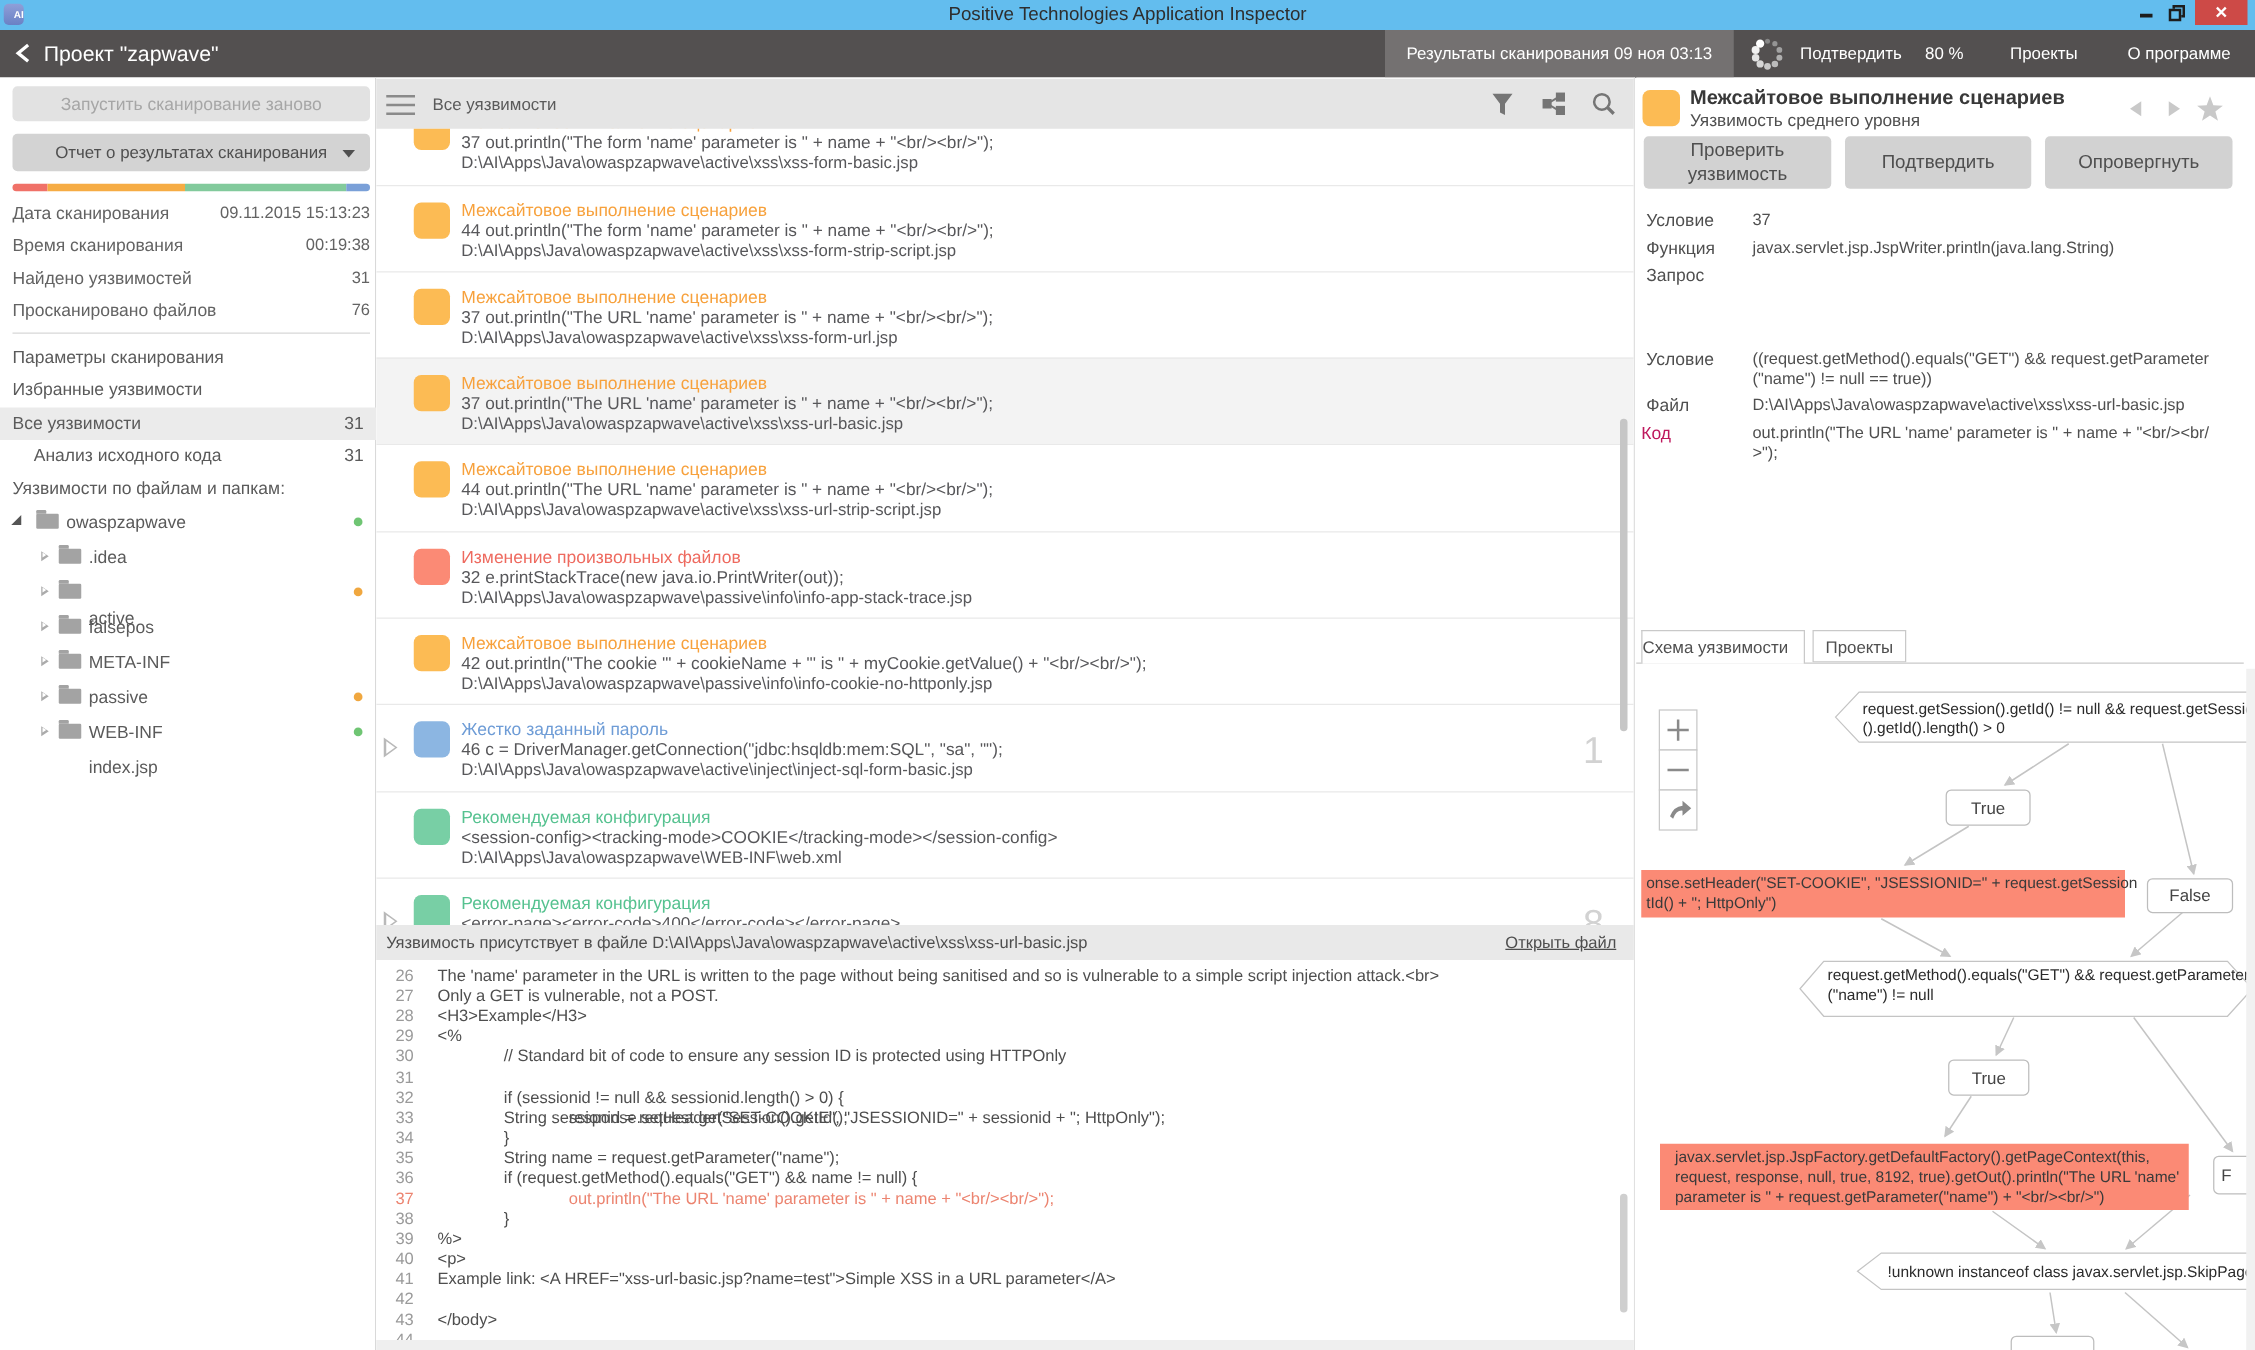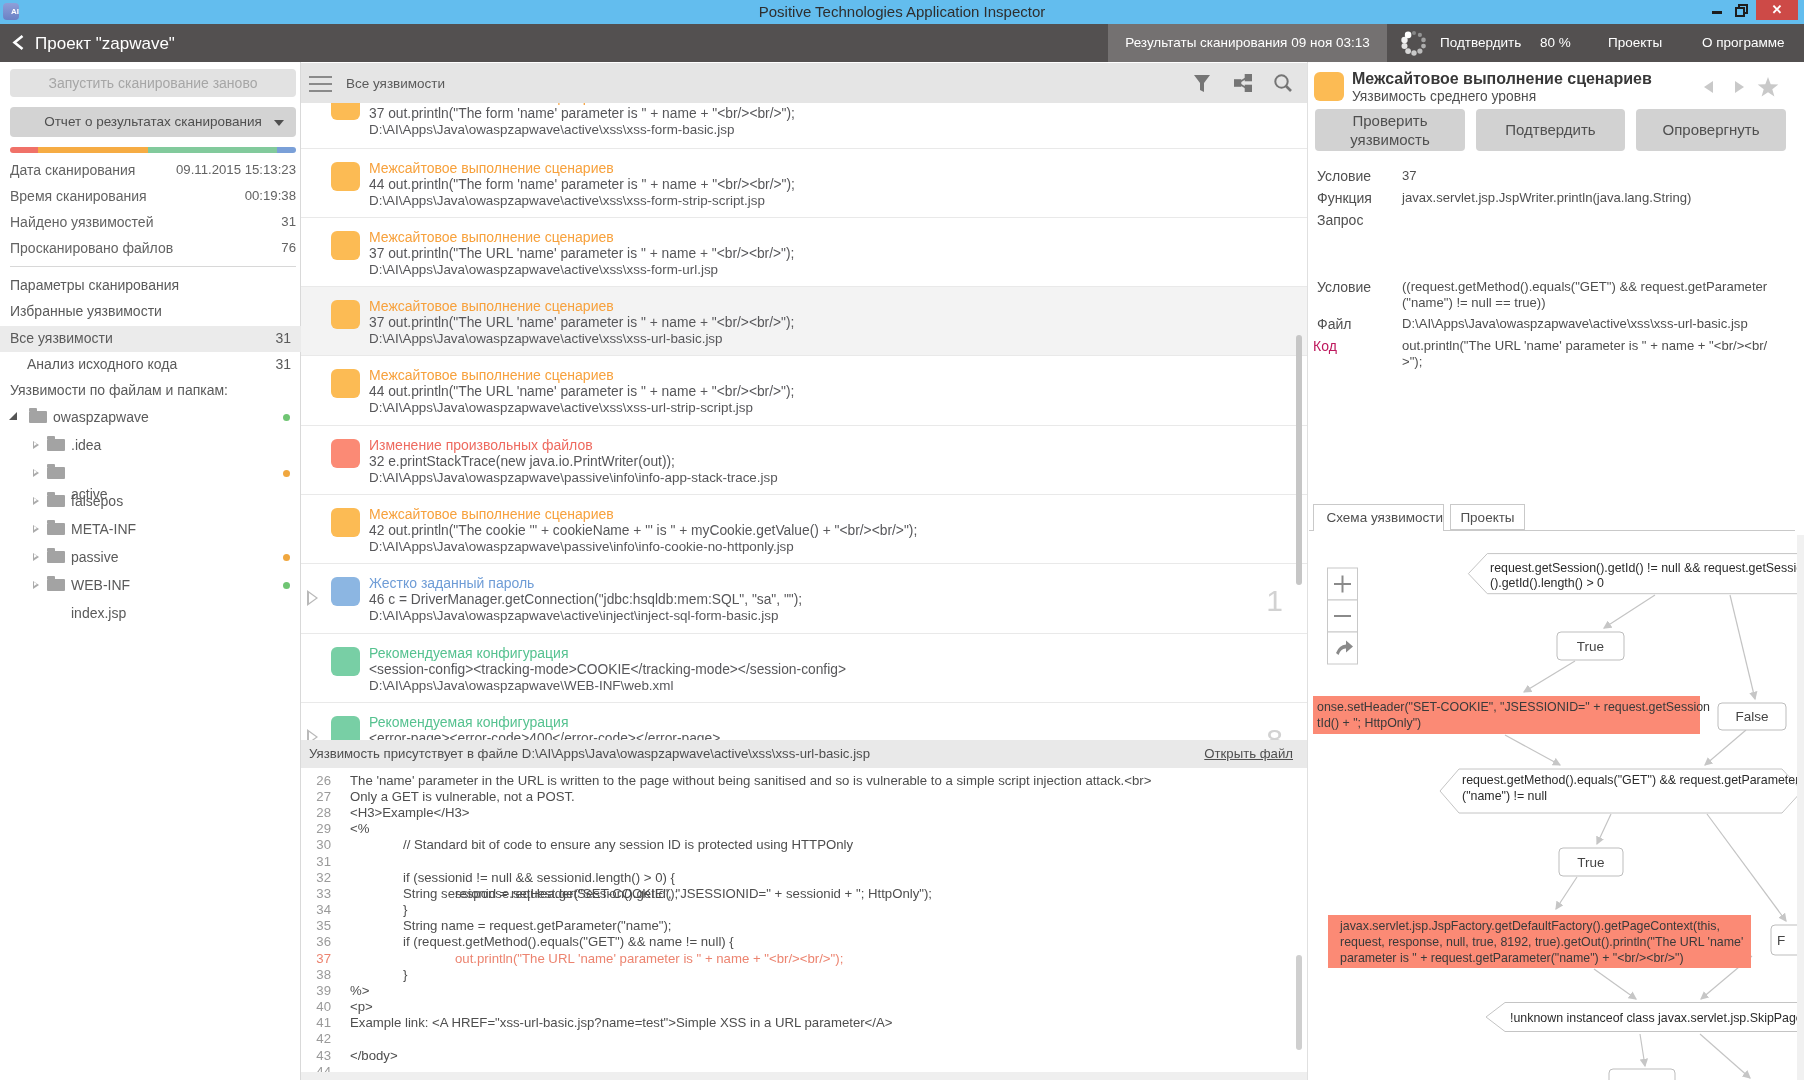--- a/index.html
+++ b/index.html
@@ -282,21 +282,21 @@
 <div style="position:absolute;left:8px;font-size:14px;color:#4f4f4f;top:128px">Функция</div>
 <div style="position:absolute;left:93px;font-size:13.1px;color:#4f4f4f;line-height:16.2px;white-space:pre;top:128px">javax.servlet.jsp.JspWriter.println(java.lang.String)</div>
 <div style="position:absolute;left:8px;font-size:14px;color:#4f4f4f;top:150px">Запрос</div>
 <div style="position:absolute;left:8px;font-size:14px;color:#4f4f4f;top:217px">Условие</div>
 <div style="position:absolute;left:93px;font-size:13.1px;color:#4f4f4f;line-height:16.2px;white-space:pre;top:217px">((request.getMethod().equals("GET") &amp;&amp; request.getParameter<br>("name") != null == true))</div>
 <div style="position:absolute;left:8px;font-size:14px;color:#4f4f4f;top:254px">Файл</div>
 <div style="position:absolute;left:93px;font-size:13.1px;color:#4f4f4f;line-height:16.2px;white-space:pre;top:254px">D:\AI\Apps\Java\owaspzapwave\active\xss\xss-url-basic.jsp</div>
 <div style="position:absolute;left:4px;font-size:14px;color:#be185d;top:276px">Код</div>
 <div style="position:absolute;left:93px;font-size:13.1px;color:#4f4f4f;line-height:16.2px;white-space:pre;top:276px">out.println("The URL 'name' parameter is " + name + "&lt;br/&gt;&lt;br/<br>&gt;");</div>
 <div style="position:absolute;left:0;top:468px;width:486px;border-top:1px solid #C9C9C9"></div>
-<div style="position:absolute;left:4px;top:442px;width:131px;height:27px;background:#fff;border:1px solid #C9C9C9;border-bottom:none;font-size:13.5px;color:#4f4f4f;text-align:right;line-height:26px">Схема уязвимости</div>
+<div style="position:absolute;left:4px;top:442px;width:131px;height:27px;background:#fff;border:1px solid #C9C9C9;border-bottom:none;font-size:13.5px;color:#4f4f4f;text-align:left;line-height:26px">Схема уязвимости</div>
 <div style="position:absolute;left:141px;top:442px;width:75px;height:26px;background:#fff;border:1px solid #C9C9C9;font-size:13.5px;color:#4f4f4f;text-align:center;line-height:25px">Проекты</div>
 <svg style="position:absolute;left:0;top:473px" width="495" height="545" viewBox="0 0 495 545">
       <defs>
         <marker id="ah" markerWidth="8" markerHeight="7" refX="6" refY="3.5" orient="auto">
           <path d="M0,0 L7,3.5 L0,7 Z" fill="#c6c6c6"></path>
         </marker>
       </defs>
       <g stroke="#c8c8c8" fill="#fff">
         <rect x="18.5" y="33" width="30" height="32"></rect>
         <rect x="18.5" y="65" width="30" height="32"></rect>

